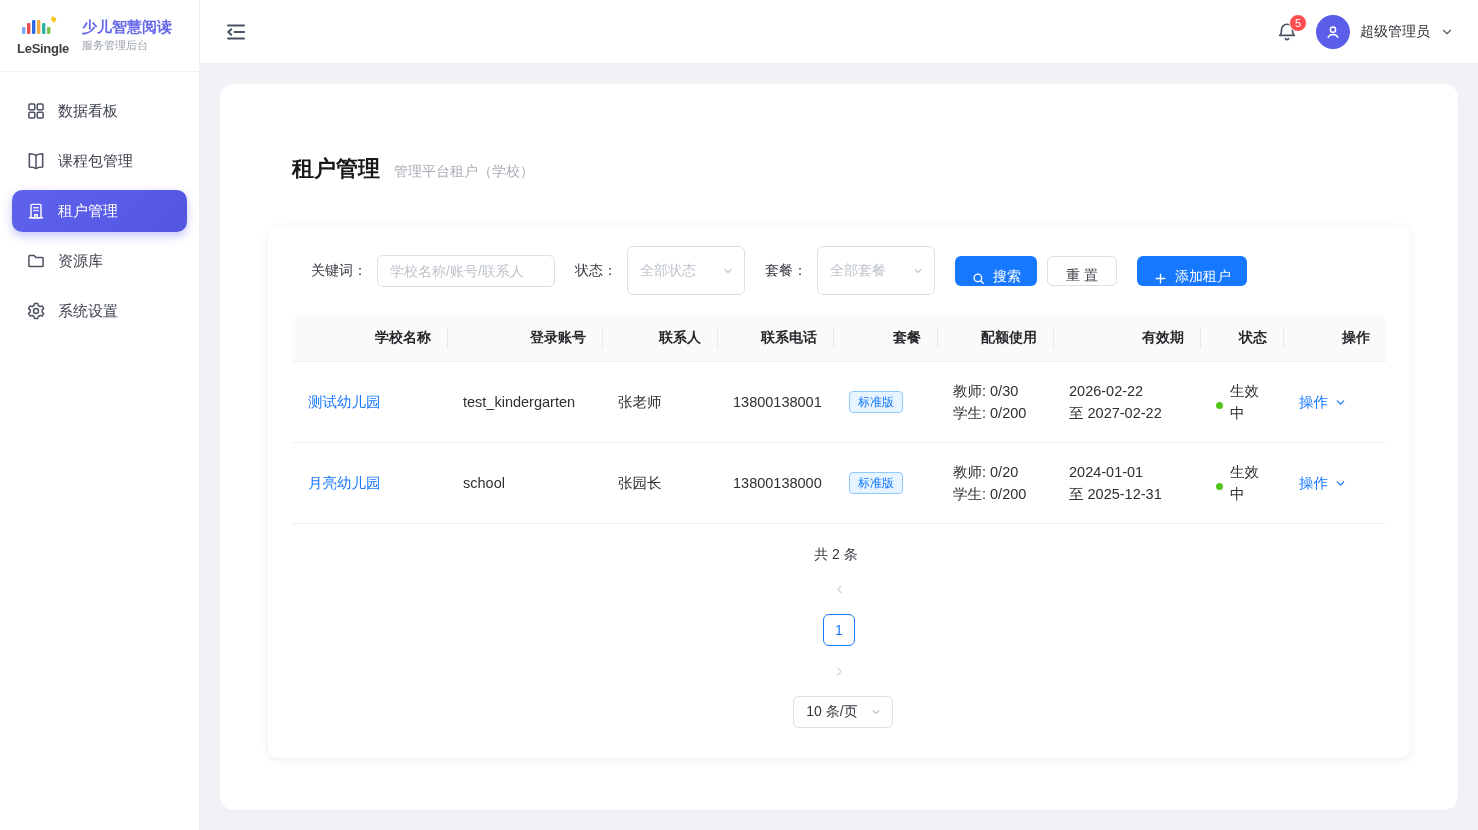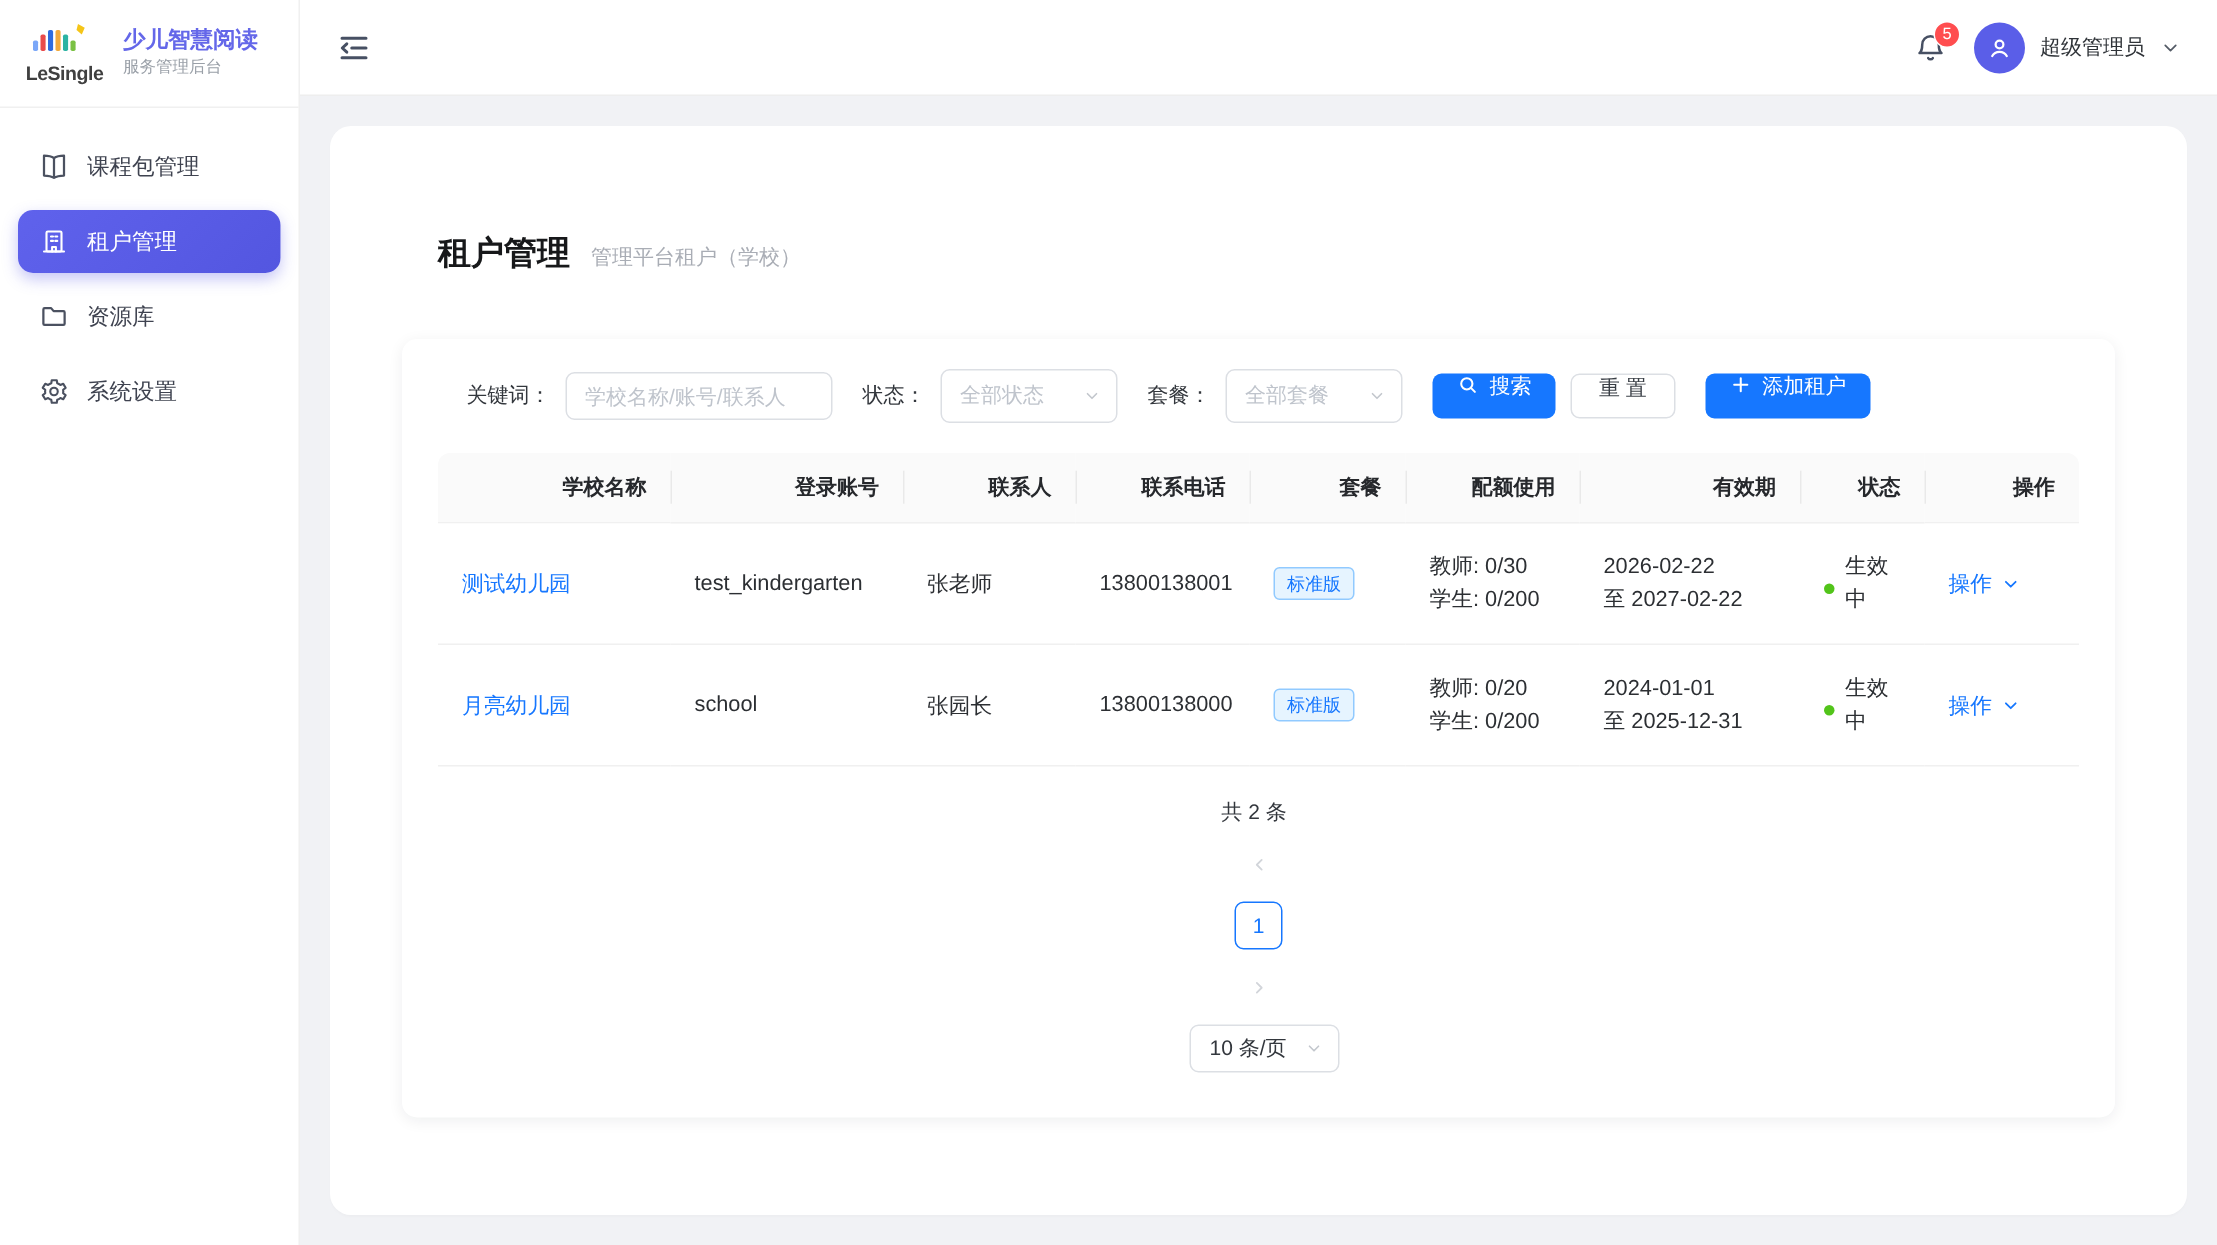--- a/index.html
+++ b/index.html
@@ -55,27 +55,27 @@
 
   
   .filters { display:flex; align-items:center; gap:10px; }
   .f-label { color:#33373d; white-space:nowrap;margin-left:19px; }
   .text-input {
     width:178px; height:32px; border:1px solid #dcdfe4; border-radius:6px; padding:0 12px;
     font-size:14px; color:#333; outline:none; font-family:inherit;
   }
   .text-input::placeholder { color:#bfc4cc; }
   .select-box {
-    height:36px; border:1px solid #dcdfe4; border-radius:6px; padding:0 10px 0 12px; background:#fff;
+    height:49px; border:1px solid #dcdfe4; border-radius:6px; padding:0 10px 0 12px; background:#fff;
     display:flex; align-items:center; gap:0; color:#bfc4cc; cursor:pointer; min-width:118px; justify-content:space-between;
   }
   .select-box .chev { width:12px; height:12px; color:#c3c7cd; }
   .gap-lg { margin-left:10px; }
   .btn { height:30px; border-radius:6px; border:none; font-size:14px; font-family:inherit; cursor:pointer;
-         display:inline-flex; align-items:flex-start; justify-content:center; gap:7px; padding:0 16px; }
+         display:inline-flex; align-items:flex-end; justify-content:center; gap:7px; padding:0 16px; }
   .btn-primary { background:#1677ff; color:#fff; }
   .btn-default { background:#fff; color:#3a3f46; border:1px solid #dcdfe4; padding:0 18px; }
   .btn .b-icon { width:15px; height:15px; }
   .btn-add { margin-left:10px; }
 
   
   .table-wrap { margin-top:20px; }
   table.grid { width:100%; border-collapse:separate; border-spacing:0; table-layout:fixed; }
   .grid th {
     background:#fafafa; text-align:right; font-weight:700; color:#26282c; font-size:14px;
@@ -131,20 +131,31 @@
       </svg>
       <div class="lesingle">LeSingle</div>
     </div>
     <div class="brand-titles">
       <div class="brand-title">少儿智慧阅读</div>
       <div class="brand-subtitle">服务管理后台</div>
     </div>
   </div>
 
   <nav class="menu">
+    <div class="menu-item">
+      <span class="mi-icon">
+        <svg viewBox="0 0 24 24" width="20" height="20" fill="none" stroke="currentColor" stroke-width="1.8">
+          <rect x="3.5" y="3.5" width="7" height="7" rx="1.2"></rect>
+            <rect x="13.5" y="3.5" width="7" height="7" rx="1.2"></rect>
+          <rect x="3.5" y="13.5" width="7" height="7" rx="1.2"></rect>
+            <rect x="13.5" y="13.5" width="7" height="7" rx="1.2"></rect>
+        </svg>
+      </span>
+      <span>数据看板</span>
+    </div>
 
     <div class="menu-item">
       <span class="mi-icon">
         <svg viewBox="0 0 24 24" width="20" height="20" fill="none" stroke="currentColor" stroke-width="1.8" stroke-linejoin="round">
           <path d="M12 5.2C10 3.8 7.4 3.3 4 3.3v15.9c3.4 0 6 .5 8 1.9 2-1.4 4.6-1.9 8-1.9V3.3c-3.4 0-6 .5-8 1.9z"></path>
           <path d="M12 5.2v15.9"></path>
         </svg>
       </span>
       <span>课程包管理</span>
     </div>

